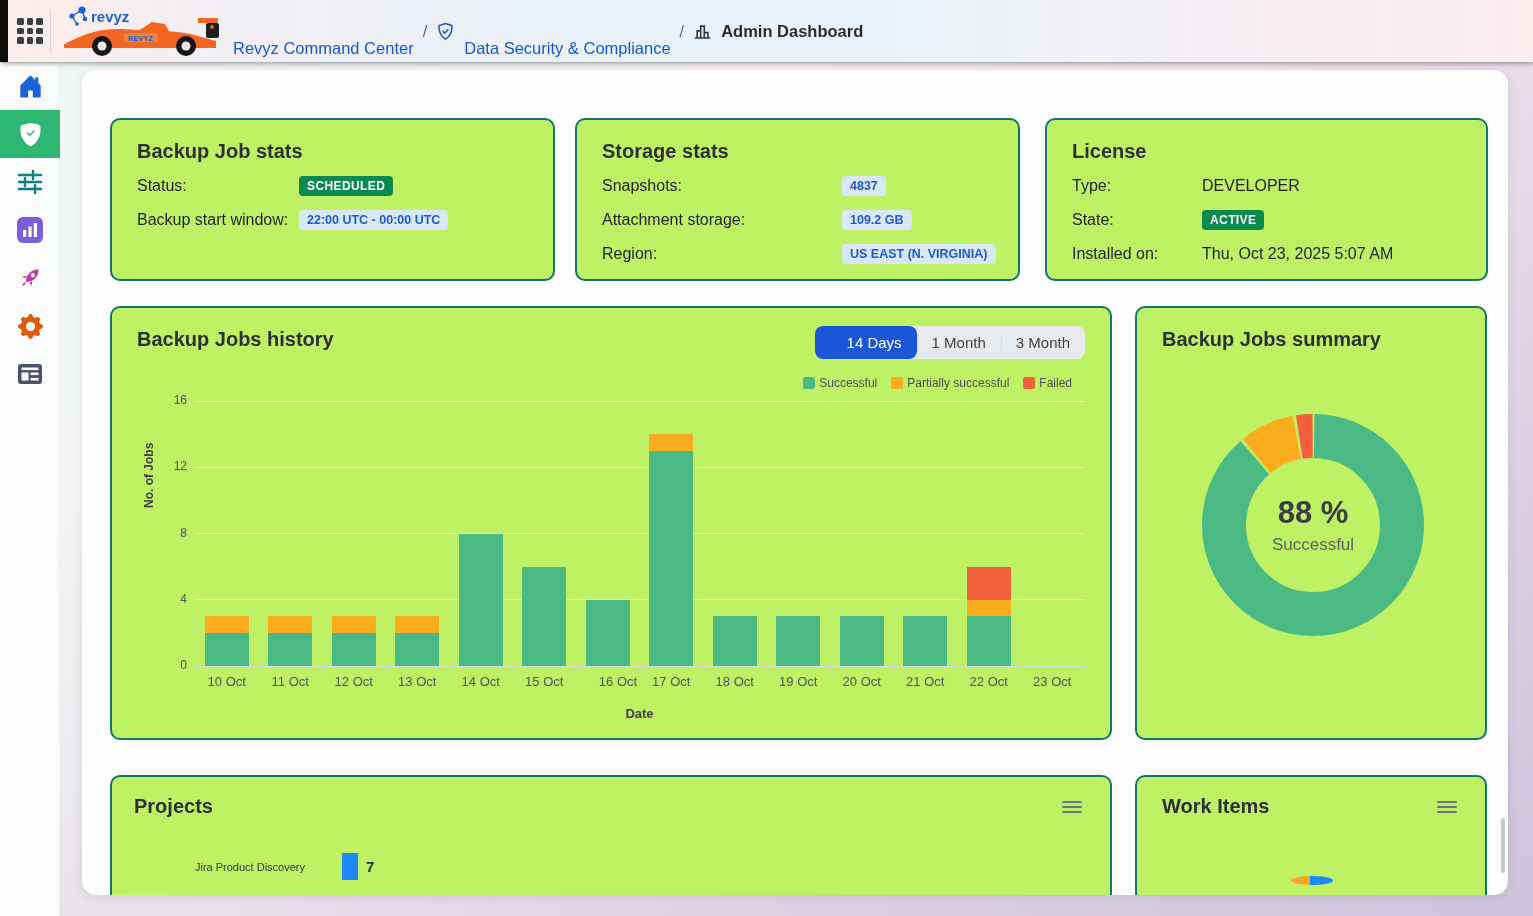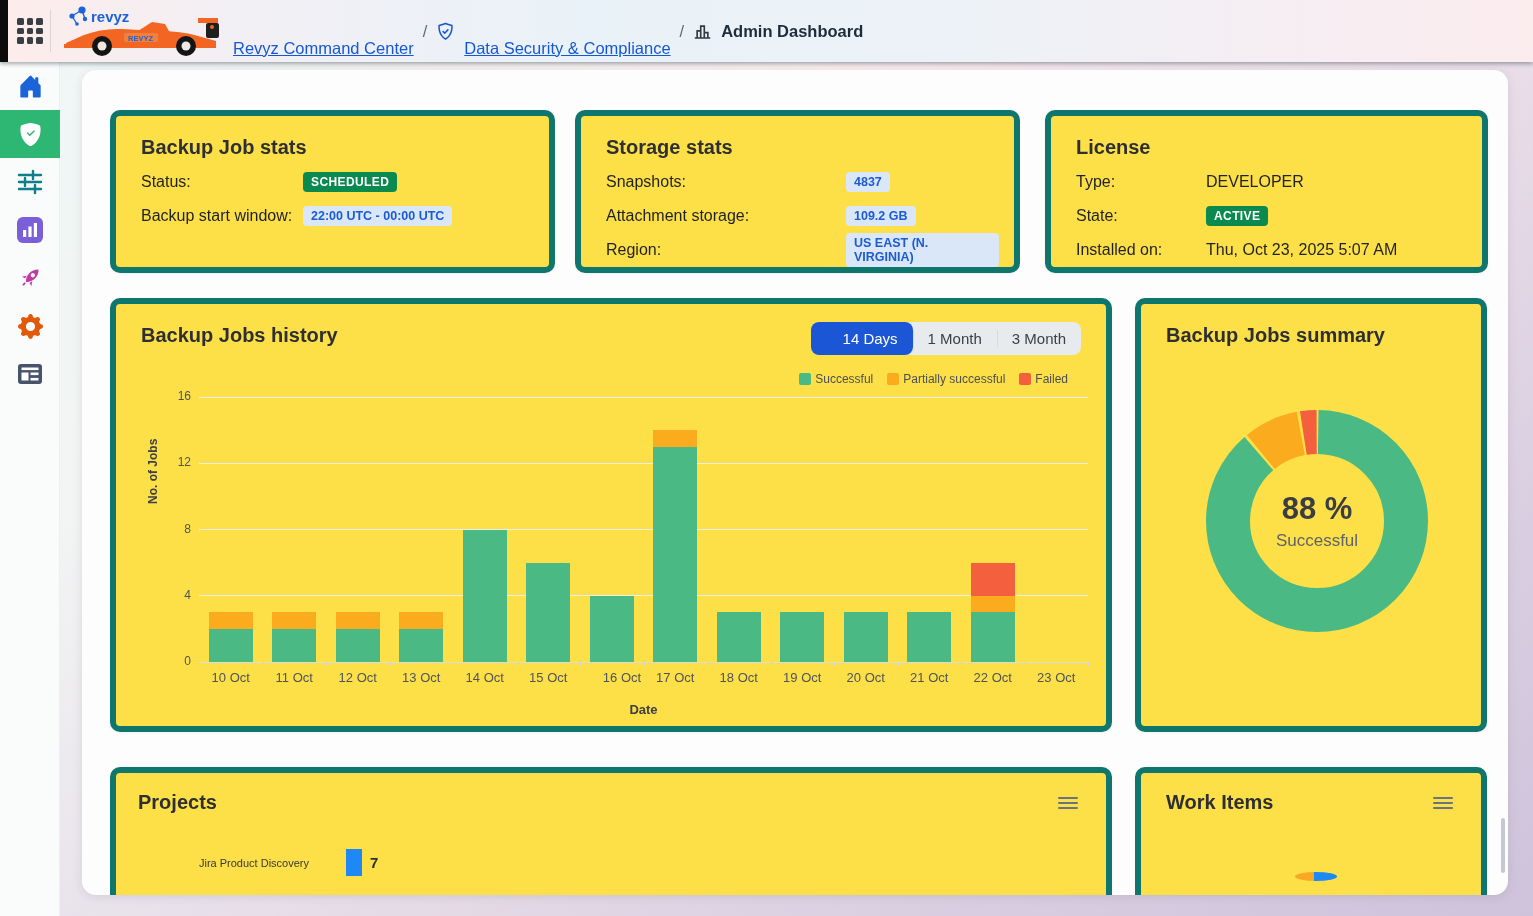--- a/index.html
+++ b/index.html
@@ -13,34 +13,34 @@
   .topbar { position:absolute; left:0; top:0; width:1533px; height:62px;
     background:linear-gradient(90deg,#fdeceb 0%,#f2eff4 15%,#e9f2f8 38%,#ecf2f7 62%,#f6edf2 85%,#fbecee 100%);
     box-shadow:0 2px 4px rgba(60,70,80,.45); display:flex; align-items:center; z-index:5; }
   .edge-strip { position:absolute; left:0; top:0; width:8px; height:62px; background:#0b0b0b; }
   .grid-icon { position:absolute; left:17px; top:18px; width:26px; height:26px; display:grid;
     grid-template-columns:repeat(3,1fr); gap:3px; cursor:pointer; }
   .grid-icon span { background:#3a3f44; border-radius:1.5px; }
   .top-divider { position:absolute; left:50px; top:10px; width:1px; height:42px; background:#ddd2d4; }
   .logo-box { position:absolute; left:62px; top:3px; width:170px; height:56px; }
   .crumbs { position:absolute; left:233px; top:0; height:62px; display:flex; align-items:center; gap:9px; font-size:16.5px; }
-  .crumb-link { color:#1558d6; text-decoration:underline; cursor:pointer;margin-top:34px; }
+  .crumb-link { color:#1558d6; cursor:pointer;margin-top:34px; }
   .crumb-sep { color:#5f6b76; }
   .crumb-current { color:#1d2b3a; font-weight:bold; }
   .crumb-ic { display:inline-flex; align-items:center; }
   
   .sidebar { position:absolute; left:0; top:62px; width:60px; height:854px; background:#fafcfc;
     border-right:1px solid rgba(0,0,0,.05); z-index:4; display:flex; flex-direction:column; }
   .side-item { width:60px; height:48px; display:flex; align-items:center; justify-content:center; cursor:pointer; }
   .side-item.active { background:#2eb673; }
   
   .panel { position:absolute; left:82px; top:70px; width:1426px; height:825px; background:#fdfdfe;
     border-radius:14px; box-shadow:0 2px 10px rgba(120,110,130,.18); overflow:hidden; }
-  .card { position:absolute; background:#fde047; border:6px solid #0f766e; border-radius:10px;
-    box-shadow:0 1px 3px rgba(0,0,0,.05); }
+  .card { position:absolute; background:#bef264; border:2px solid #0f766e; border-radius:10px;
+    box-shadow:0 1px 3px rgba(0,0,0,.05);margin-top:8px; }
   .card-title { position:absolute; left:25px; top:20px; font-size:20px; color:#2d2f33; }
   
   .stat-rows { position:absolute; left:25px; top:56px; right:15px; }
   .stat-row { display:flex; align-items:center; height:20px; margin-bottom:14px; }
   .stat-row .lbl { font-size:16px; color:#1f2125; flex:0 0 auto; }
   .rows-c1 .lbl { width:162px; } .rows-c2 .lbl { width:240px; } .rows-c3 .lbl { width:130px; }
   .v-text { font-size:16px; color:#1f2125; }
   .v-badge-green { background:#0b8a50; color:#fff; font-size:12px; font-weight:bold; letter-spacing:.4px;
     padding:3px 8px; border-radius:4px; }
   .v-chip-blue { background:#d9e7f8; color:#1d5bd0; font-size:12.5px; font-weight:bold;

